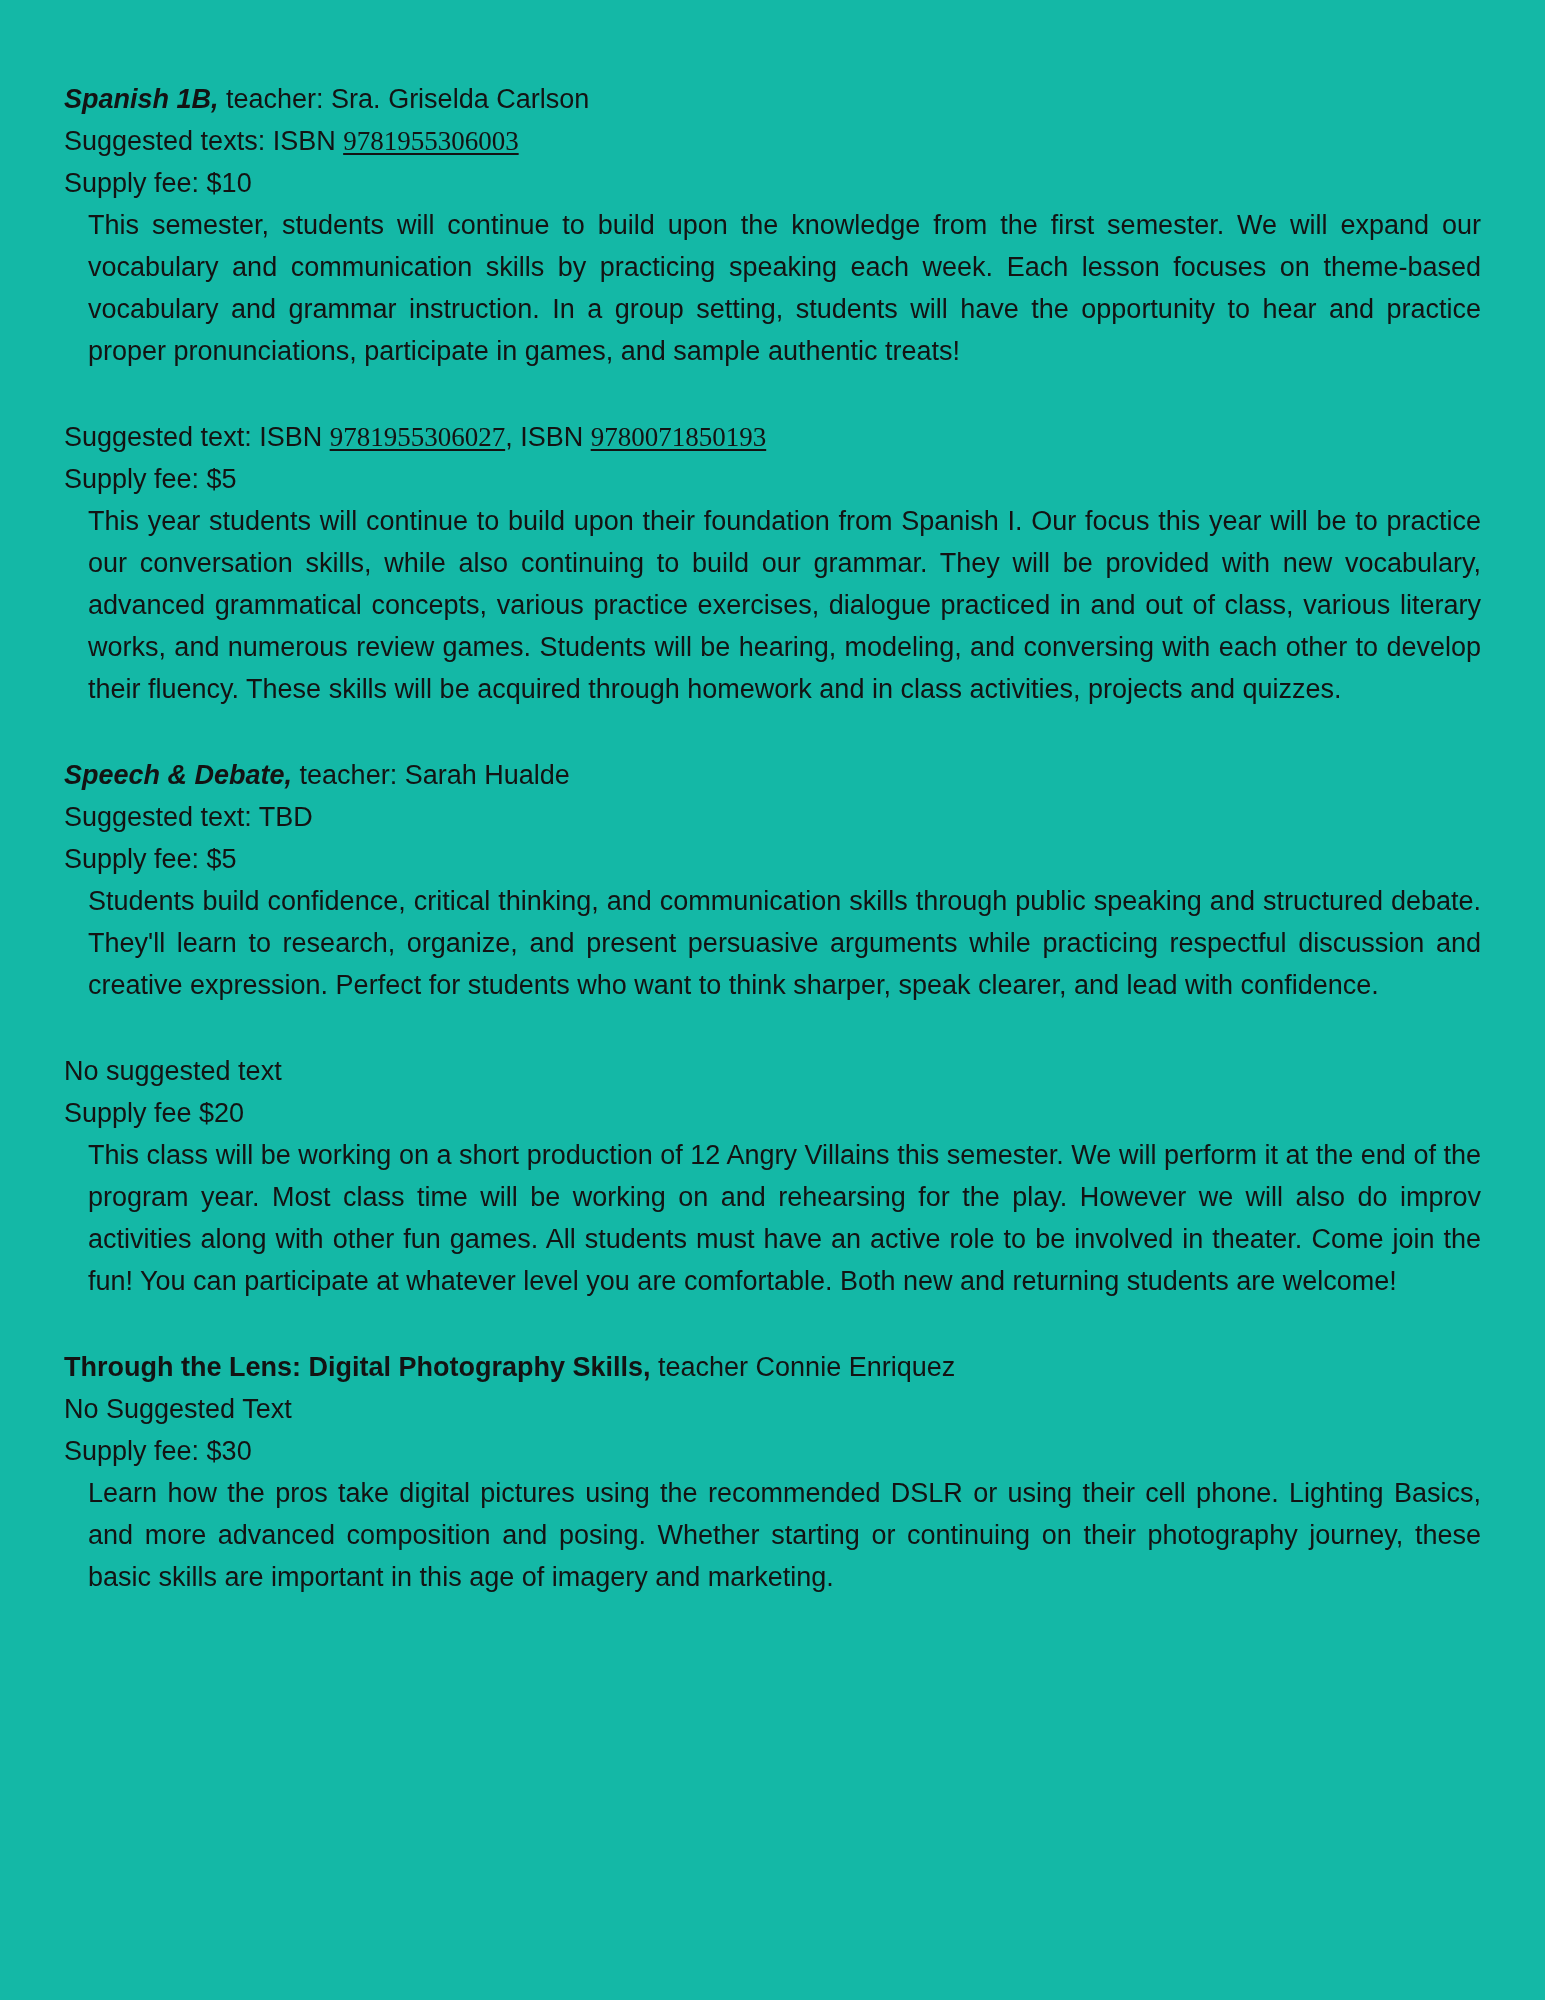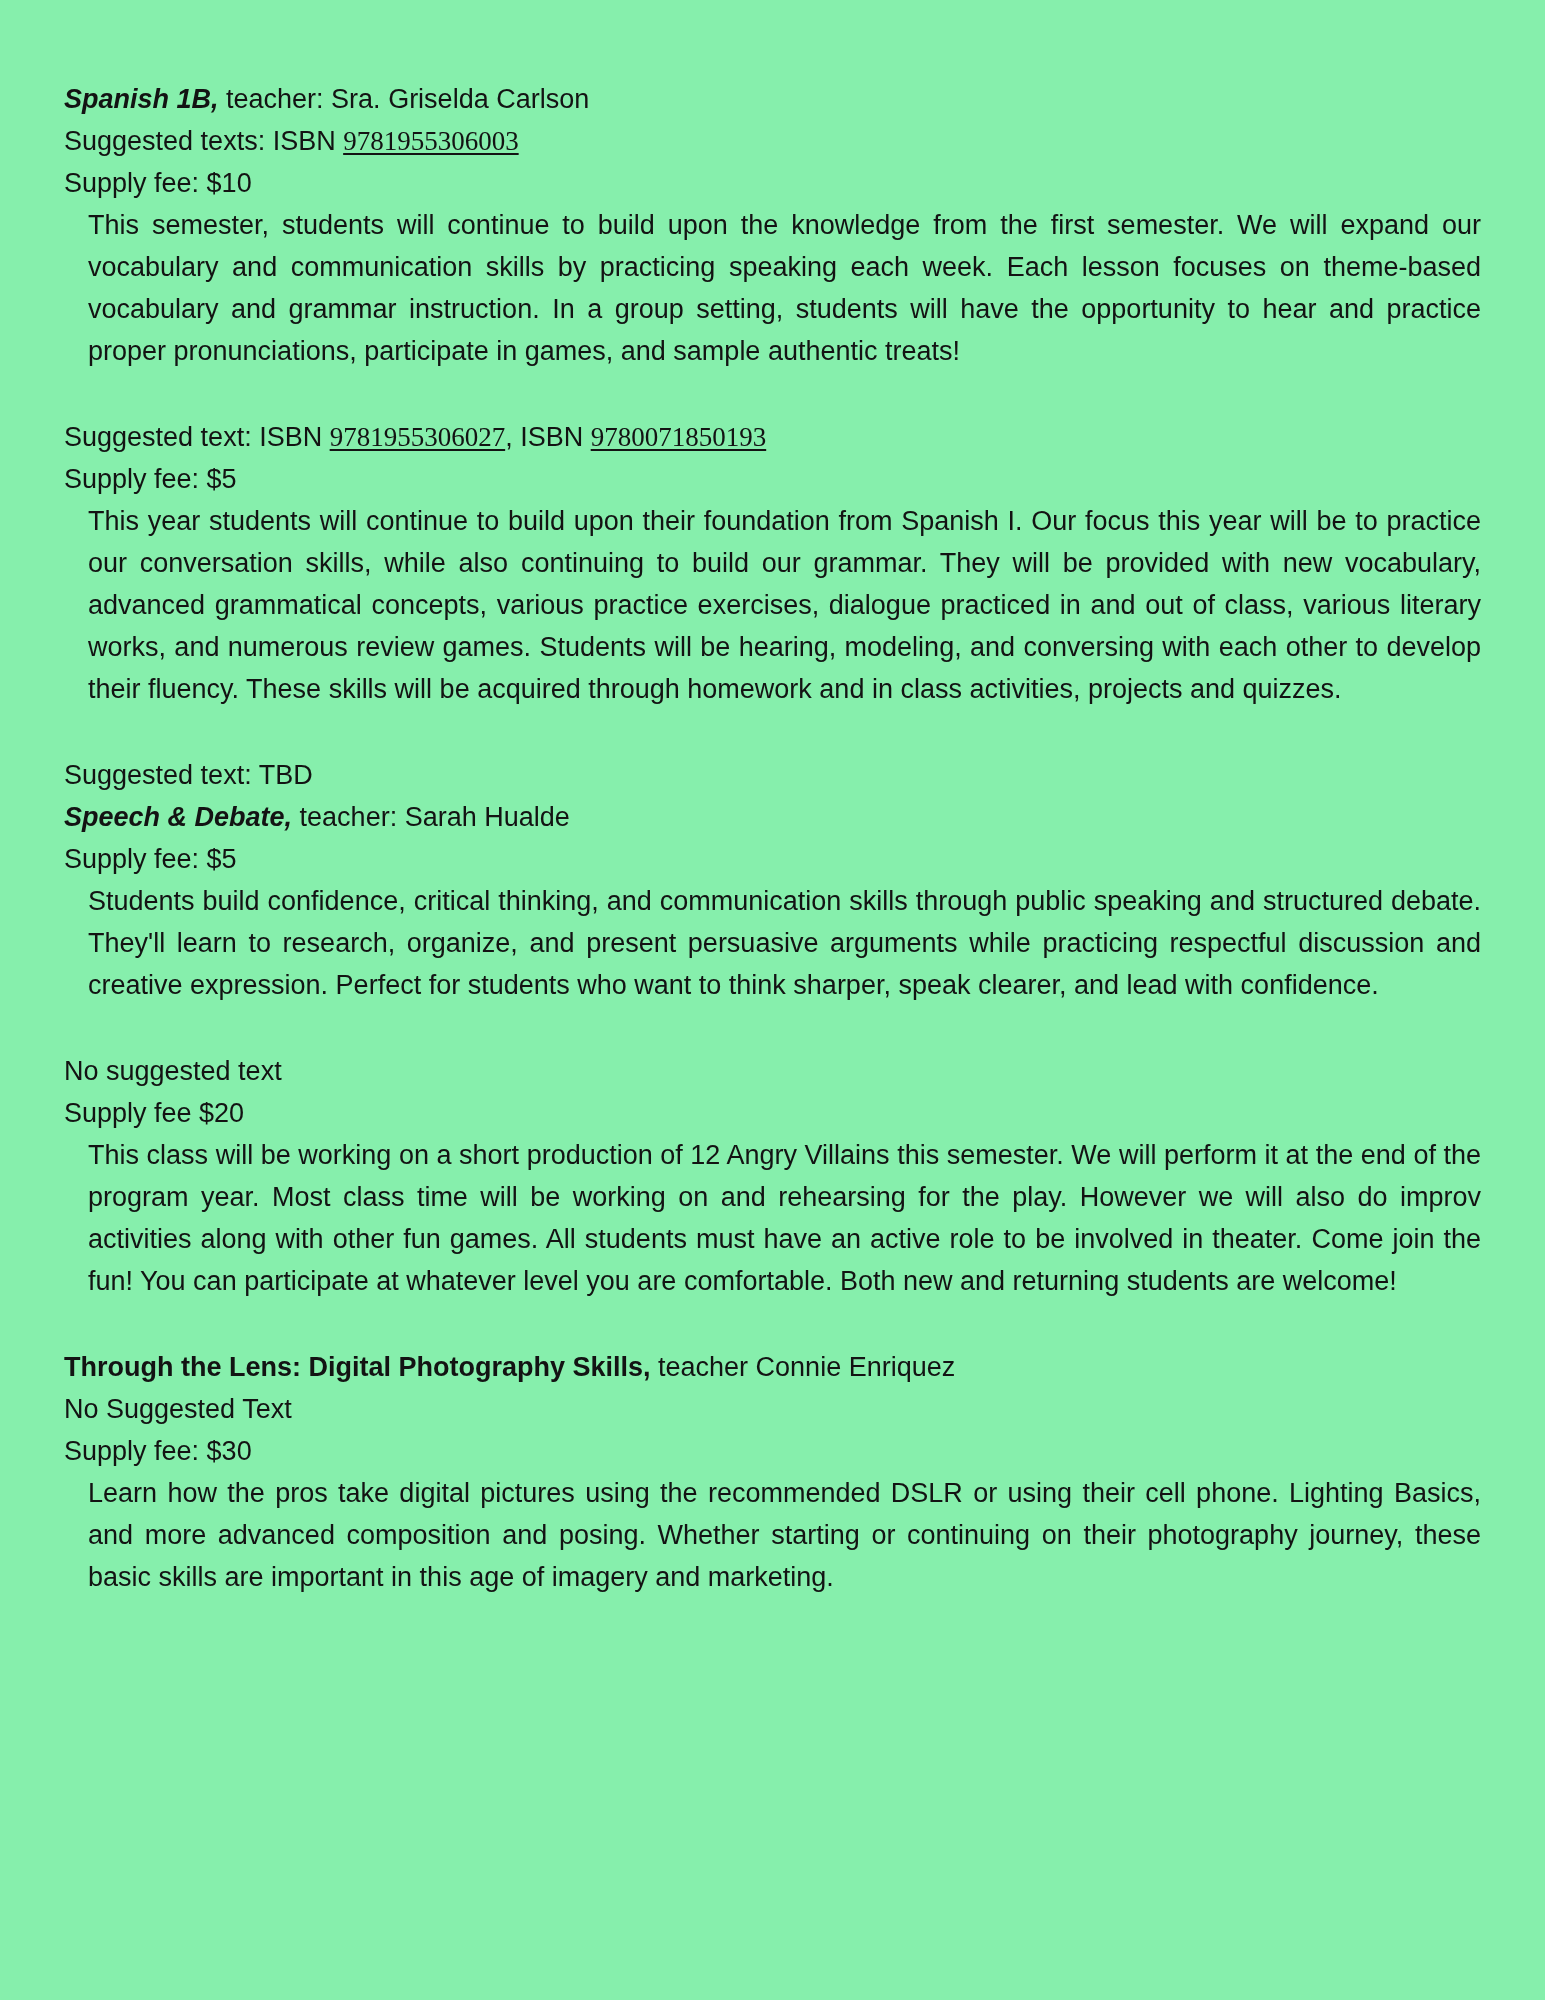--- a/index.html
+++ b/index.html
@@ -8,21 +8,21 @@
     width: 1545px;
     height: 2000px;
     overflow: hidden;
     font-family: "Liberation Sans", sans-serif;
     color: #131313;
   }
   .page {
     width: 100%;
     height: 100%;
     padding: 78px 64px 0 64px;
-    background: #86efac;
+    background: #14b8a6;
   }
   .section + .section { margin-top: 44px; }
   .line {
     font-size: 27px;
     line-height: 42px;
     white-space: pre-wrap;
   }
   .course-title {
     font-weight: 700;
   }
@@ -55,22 +55,22 @@
     <p class="desc">This semester, students will continue to build upon the knowledge from the first semester. We will expand our vocabulary and communication skills by practicing speaking each week. Each lesson focuses on theme-based vocabulary and grammar instruction. In a group setting, students will have the opportunity to hear and practice proper pronunciations, participate in games, and sample authentic treats!</p>
   </section>
 
   <section class="section">
     <div class="line"><span>Suggested text: ISBN </span><span class="isbn">9781955306027</span><span>, ISBN </span><span class="isbn">9780071850193</span></div>
     <div class="line">Supply fee: $5</div>
     <p class="desc">This year students will continue to build upon their foundation from Spanish I. Our focus this year will be to practice our conversation skills, while also continuing to build our grammar. They will be provided with new vocabulary, advanced grammatical concepts, various practice exercises, dialogue practiced in and out of class, various literary works, and numerous review games. Students will be hearing, modeling, and conversing with each other to develop their fluency. These skills will be acquired through homework and in class activities, projects and quizzes.</p>
   </section>
 
   <section class="section">
+    <div class="line"><span class="course-title italic">Speech &amp; Debate,</span><span> teacher: Sarah Hualde</span></div>
     <div class="line">Suggested text: TBD</div>
-    <div class="line"><span class="course-title italic">Speech &amp; Debate,</span><span> teacher: Sarah Hualde</span></div>
     <div class="line">Supply fee: $5</div>
     <p class="desc">Students build confidence, critical thinking, and communication skills through public speaking and structured debate. They'll learn to research, organize, and present persuasive arguments while practicing respectful discussion and creative expression. Perfect for students who want to think sharper, speak clearer, and lead with confidence.</p>
   </section>
 
   <section class="section">
     <div class="line">No suggested text</div>
     <div class="line">Supply fee $20</div>
     <p class="desc">This class will be working on a short production of 12 Angry Villains this semester. We will perform it at the end of the program year. Most class time will be working on and rehearsing for the play. However we will also do improv activities along with other fun games. All students must have an active role to be involved in theater. Come join the fun! You can participate at whatever level you are comfortable. Both new and returning students are welcome!</p>
   </section>
 

